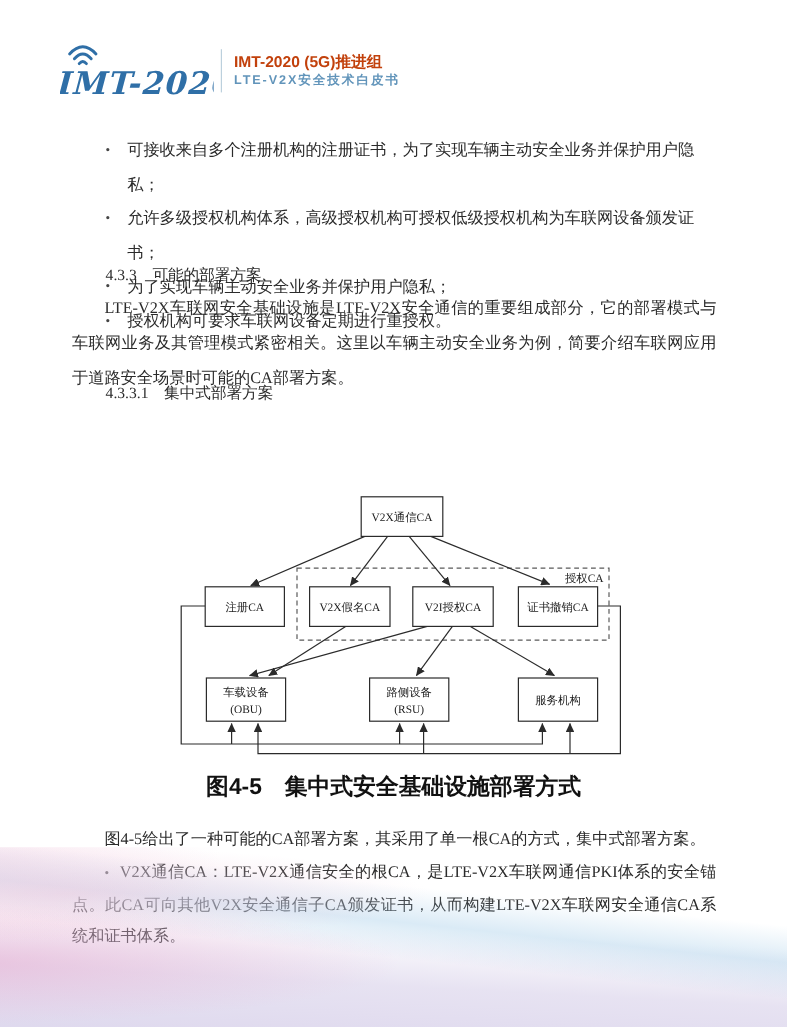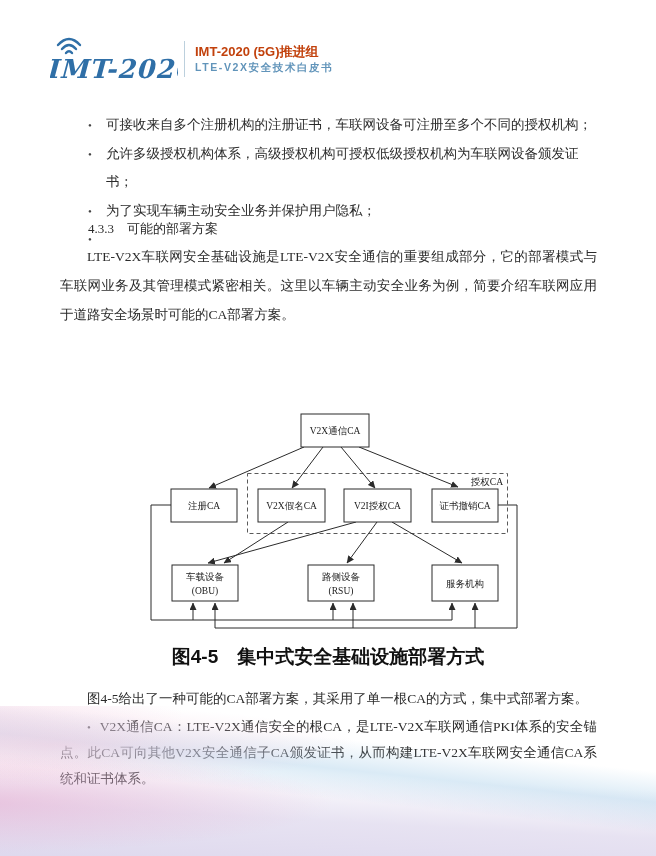--- a/index.html
+++ b/index.html
@@ -62,38 +62,40 @@
     <div class="hdr-divider"></div>
     <div class="hdr-org">
       <div class="org1">IMT-2020 (5G)推进组</div>
       <div class="org2">LTE-V2X安全技术白皮书</div>
     </div>
   </div>
 
   <ul class="bullets blk" style="top:111px;">
     <li>
       <span class="mk">•</span>
-      <span>可接收来自多个注册机构的注册证书，车联网设备可注册至多个不同的授权机构；</span>
+      <span>可接收来自多个注册机构的注册证书，为了实现车辆主动安全业务并保护用户隐私；</span>
       </li>
     <li>
       <span class="mk">•</span>
       <span>允许多级授权机构体系，高级授权机构可授权低级授权机构为车联网设备颁发证书；</span>
       </li>
     <li>
       <span class="mk">•</span>
       <span>为了实现车辆主动安全业务并保护用户隐私；</span>
       </li>
     <li>
       <span class="mk">•</span>
+      <span>授权机构可要求车联网设备定期进行重授权。</span>
       </li>
   </ul>
 
   <div class="heading blk" style="top:217px;">4.3.3　可能的部署方案</div>
   <p class="para blk" style="top:242px;">LTE-V2X车联网安全基础设施是LTE-V2X安全通信的重要组成部分，它的部署模式与车联网业务及其管理模式紧密相关。这里以车辆主动安全业务为例，简要介绍车联网应用于道路安全场景时可能的CA部署方案。</p>
 
+  <div class="heading blk" style="top:316px;">4.3.3.1　集中式部署方案</div>
 
   <div class="figure">
     <svg class="fig-svg" width="396" height="240" viewBox="0 0 396 240">
       <defs>
         <marker id="ah" markerWidth="7.5" markerHeight="7" refX="7" refY="3.5" orient="auto">
           <path d="M0,0 L7.5,3.5 L0,7 Z" fill="#2b2b2b"></path>
         </marker>
       </defs>
 
       <rect class="dashed" x="107.5" y="68.5" width="260" height="60"></rect>

